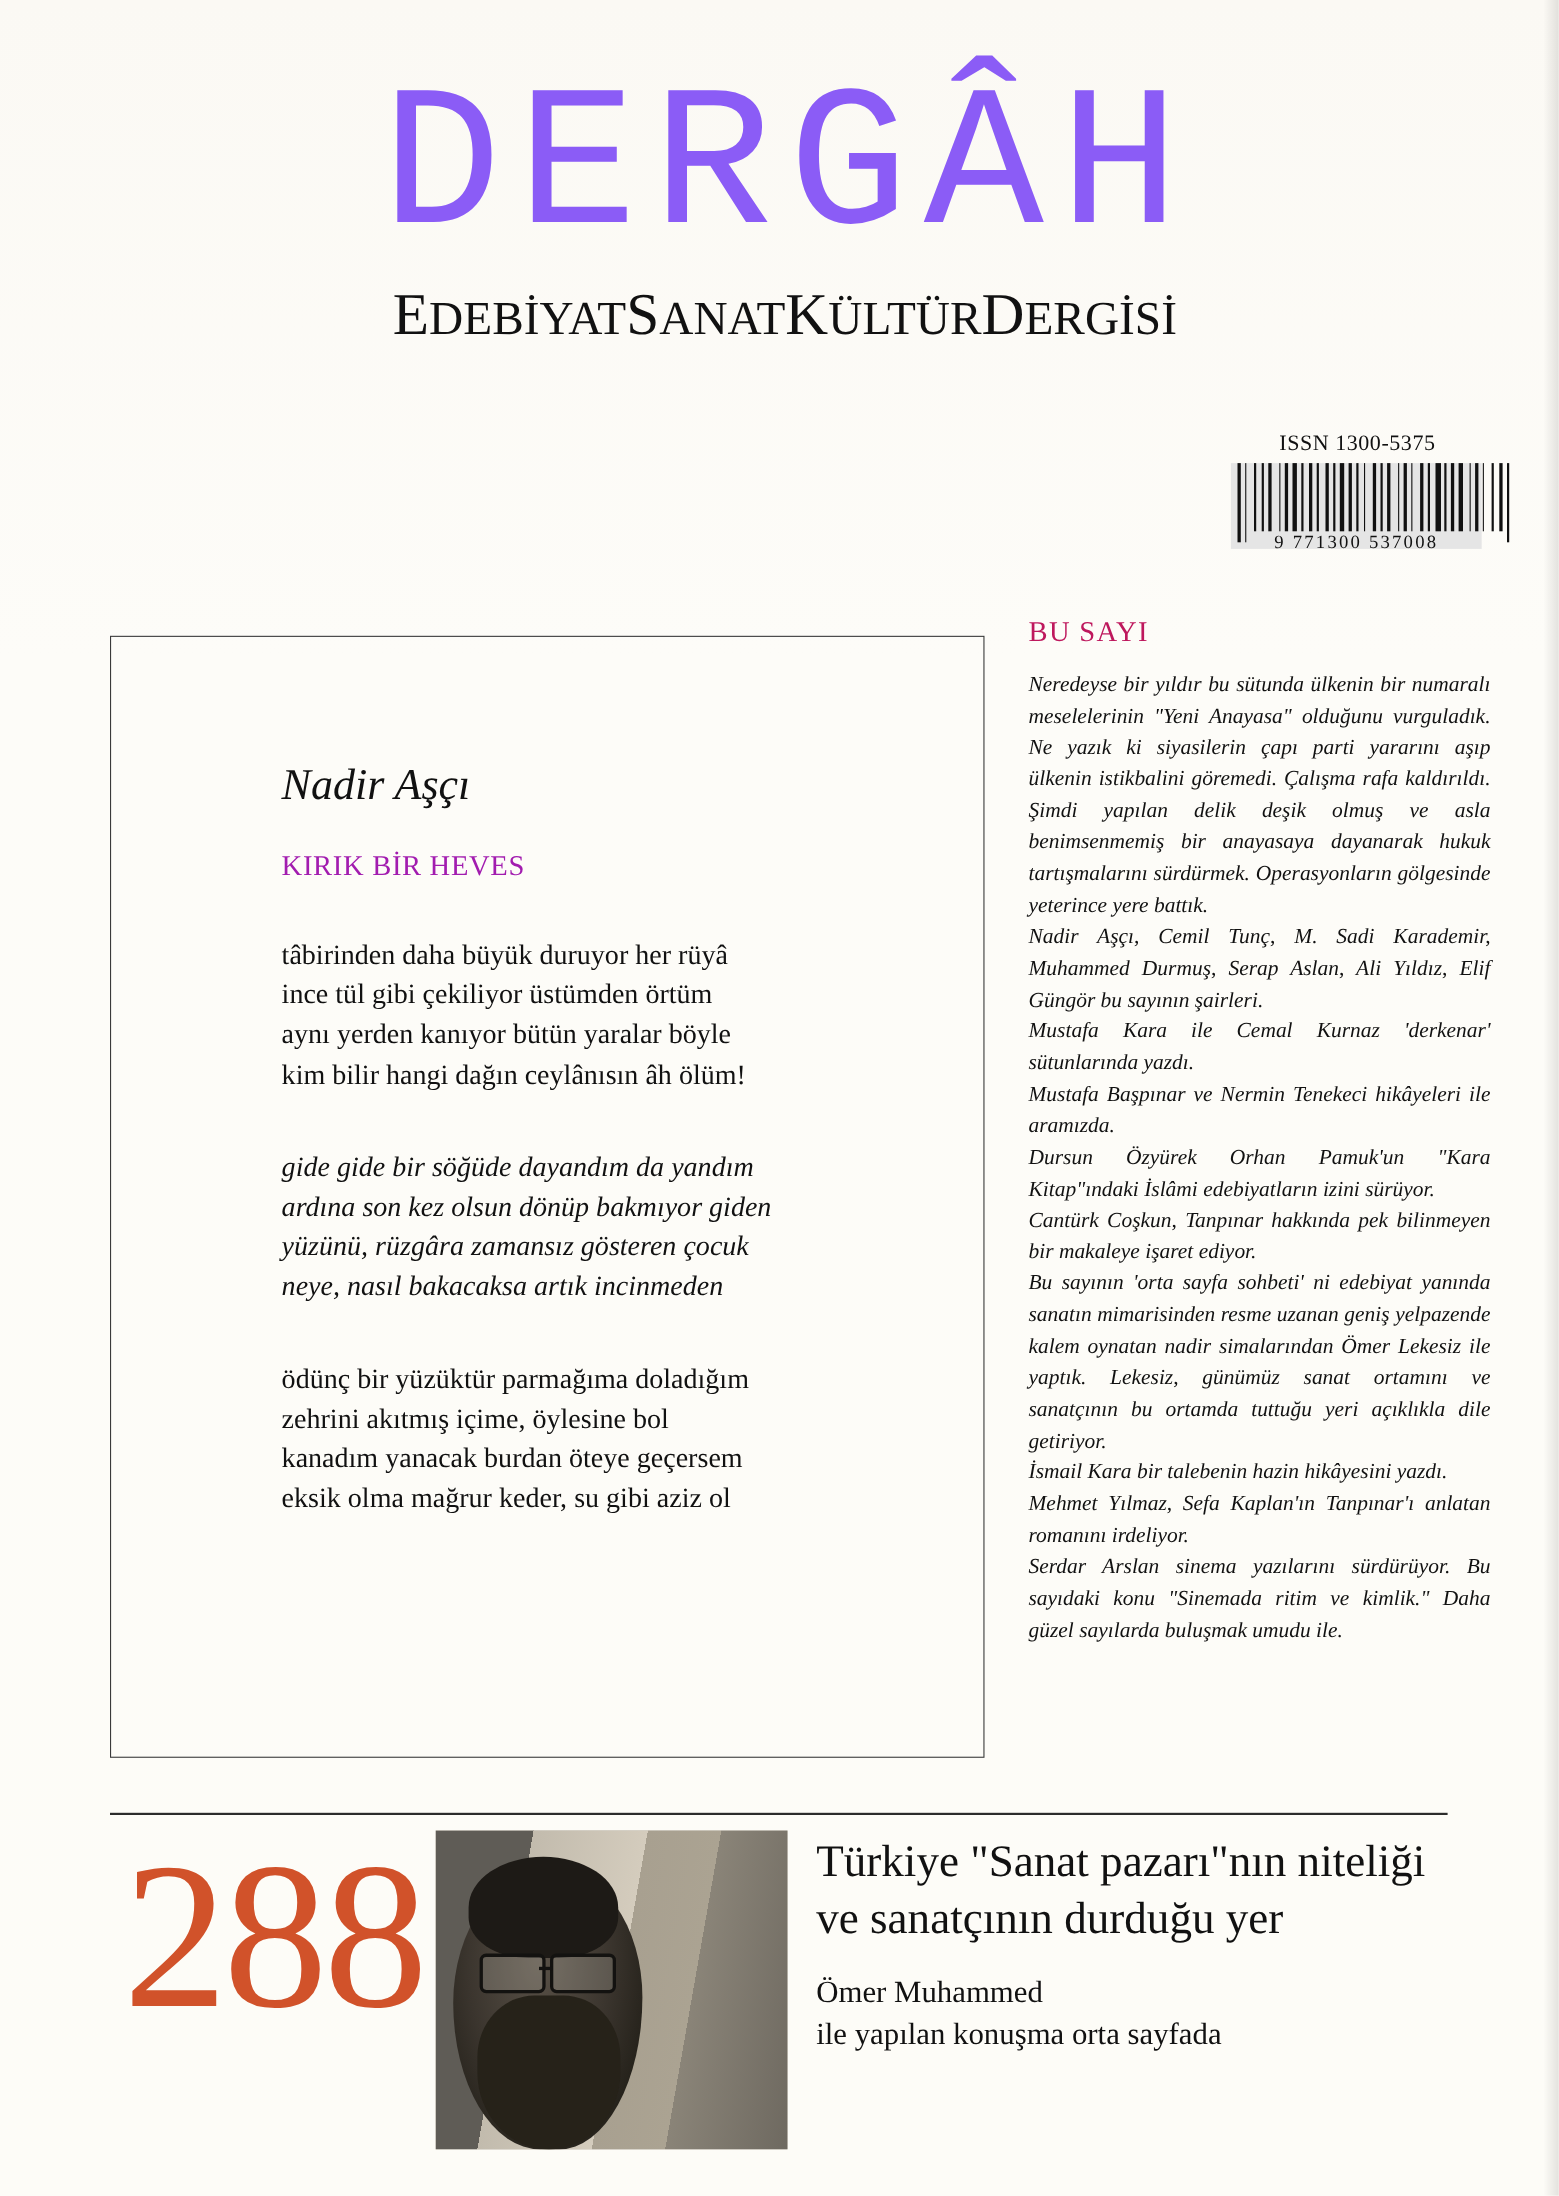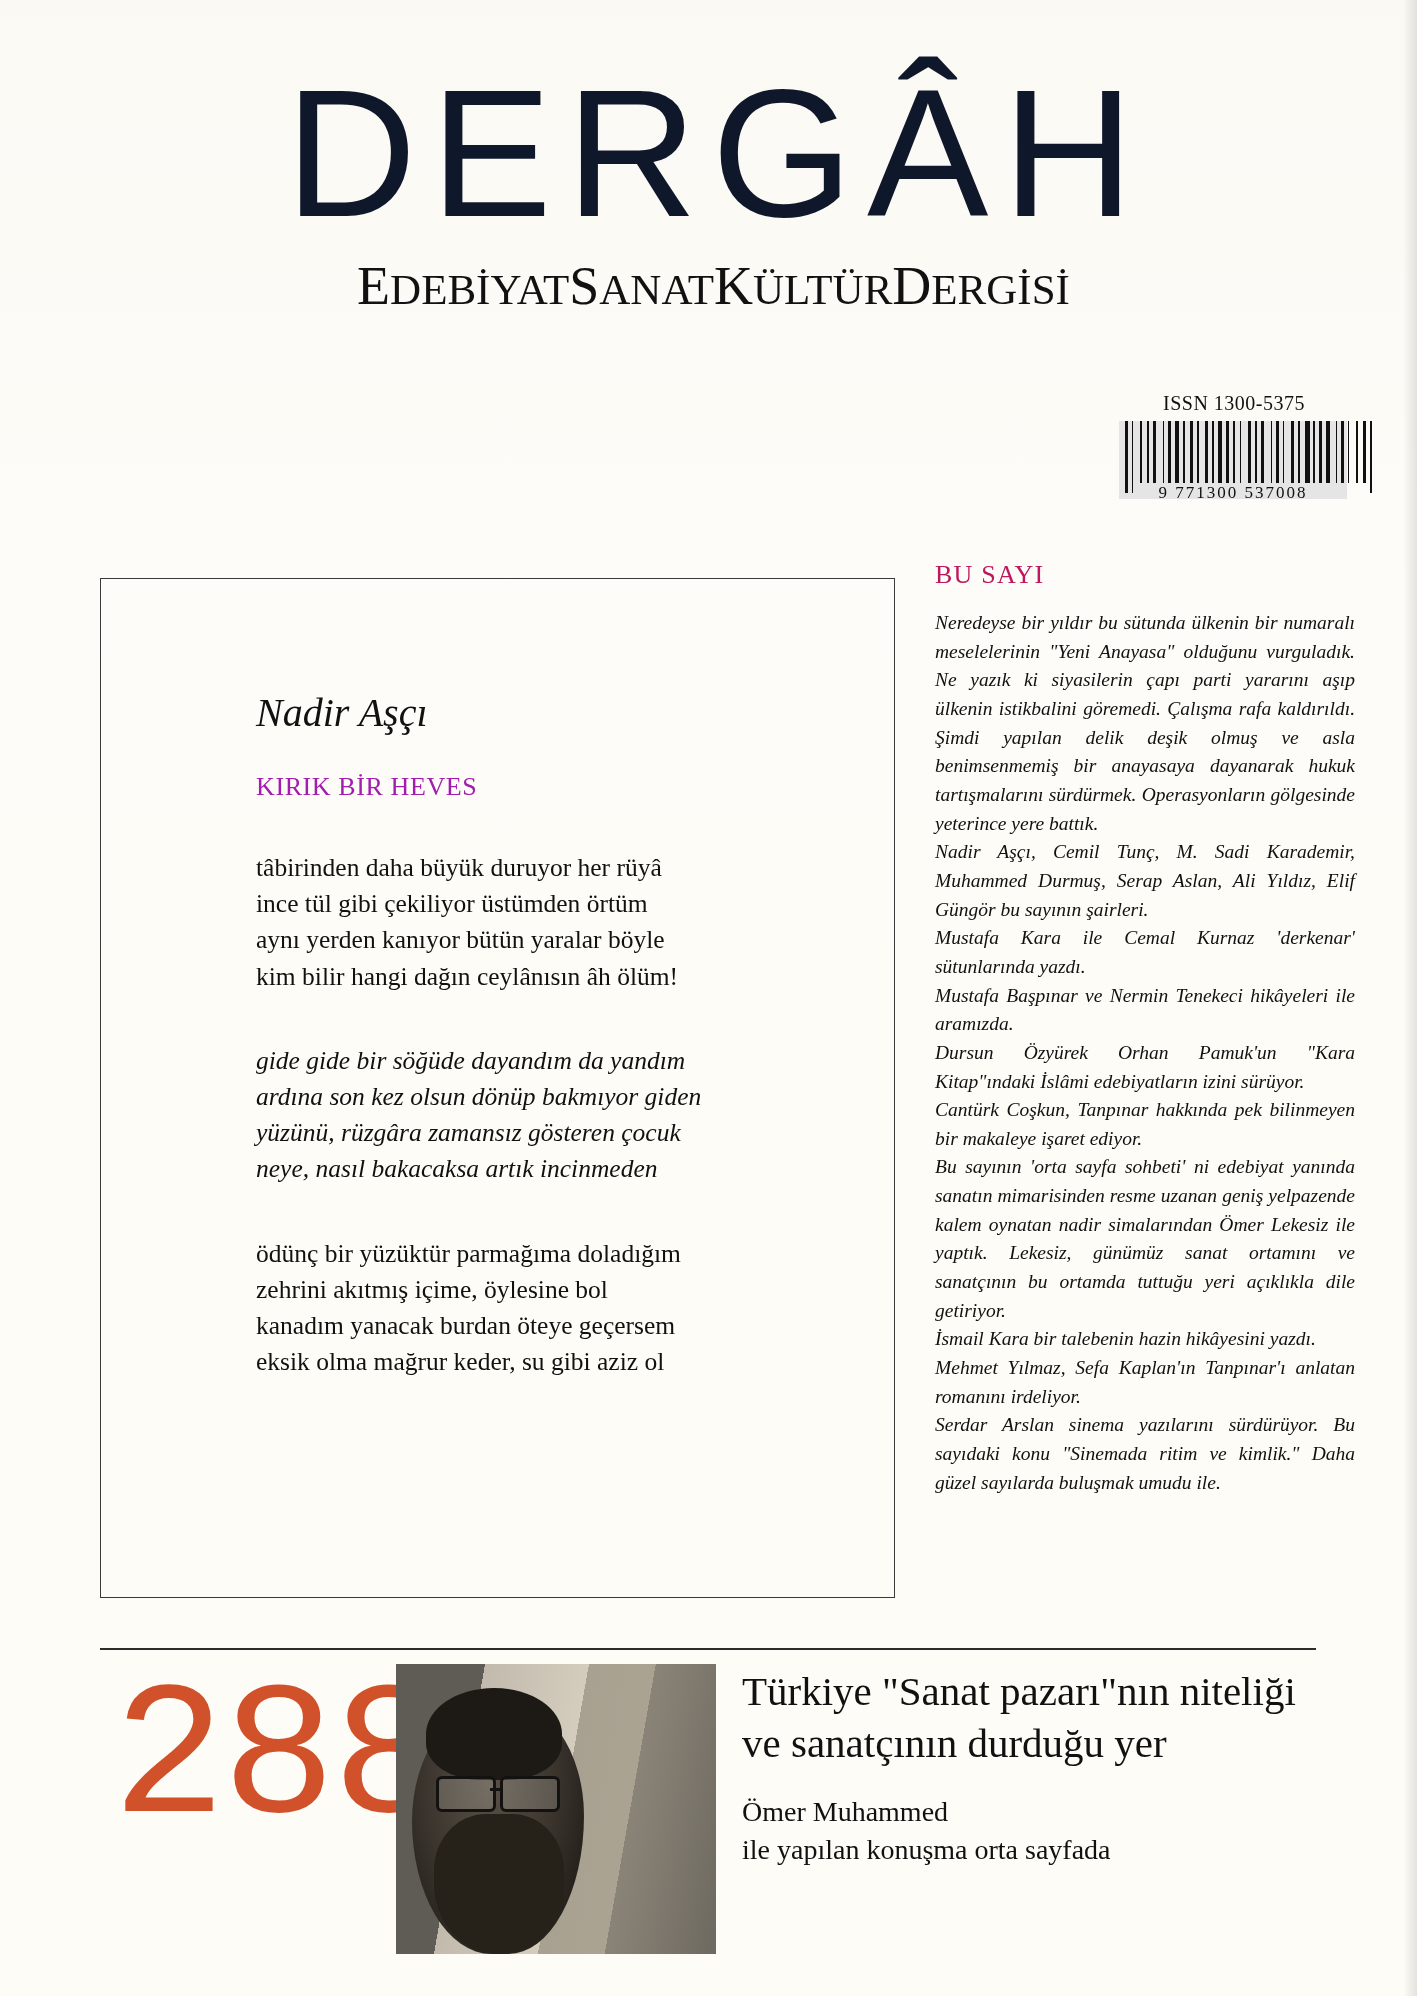--- a/index.html
+++ b/index.html
@@ -30,25 +30,25 @@
   }
 
   
   .masthead {
     position: absolute;
     left: 0; top: 70px;
     width: 1417px;
     text-align: center;
   }
   .logo {
-    font-family: Liberation Sans, sans-serif;
+    font-family: Liberation Mono, monospace;
     font-size: 182px;
     line-height: 0.92;
     letter-spacing: 14px;
-    color: #0f172a;
+    color: #8b5cf6;
     font-weight: 400;
     padding-left: 16px;
   }
   .subtitle {
     margin-top: 18px;
     font-family: "Liberation Serif", serif;
     font-size: 54px;
     letter-spacing: 0px;
     color: #111;
     white-space: nowrap;
@@ -188,21 +188,21 @@
     position: absolute;
     left: 0;
     top: 1660px;
     width: 1417px;
     height: 330px;
   }
   .issue-number {
     position: absolute;
     left: 112px;
     top: 6px;
-    font-family: Liberation Mono, monospace;
+    font-family: Liberation Serif, serif;
     font-size: 190px;
     line-height: 1;
     color: #d1522a;
     letter-spacing: -4px;
   }
   .cover-photo {
     position: absolute;
     left: 396px;
     top: 4px;
     width: 320px;

